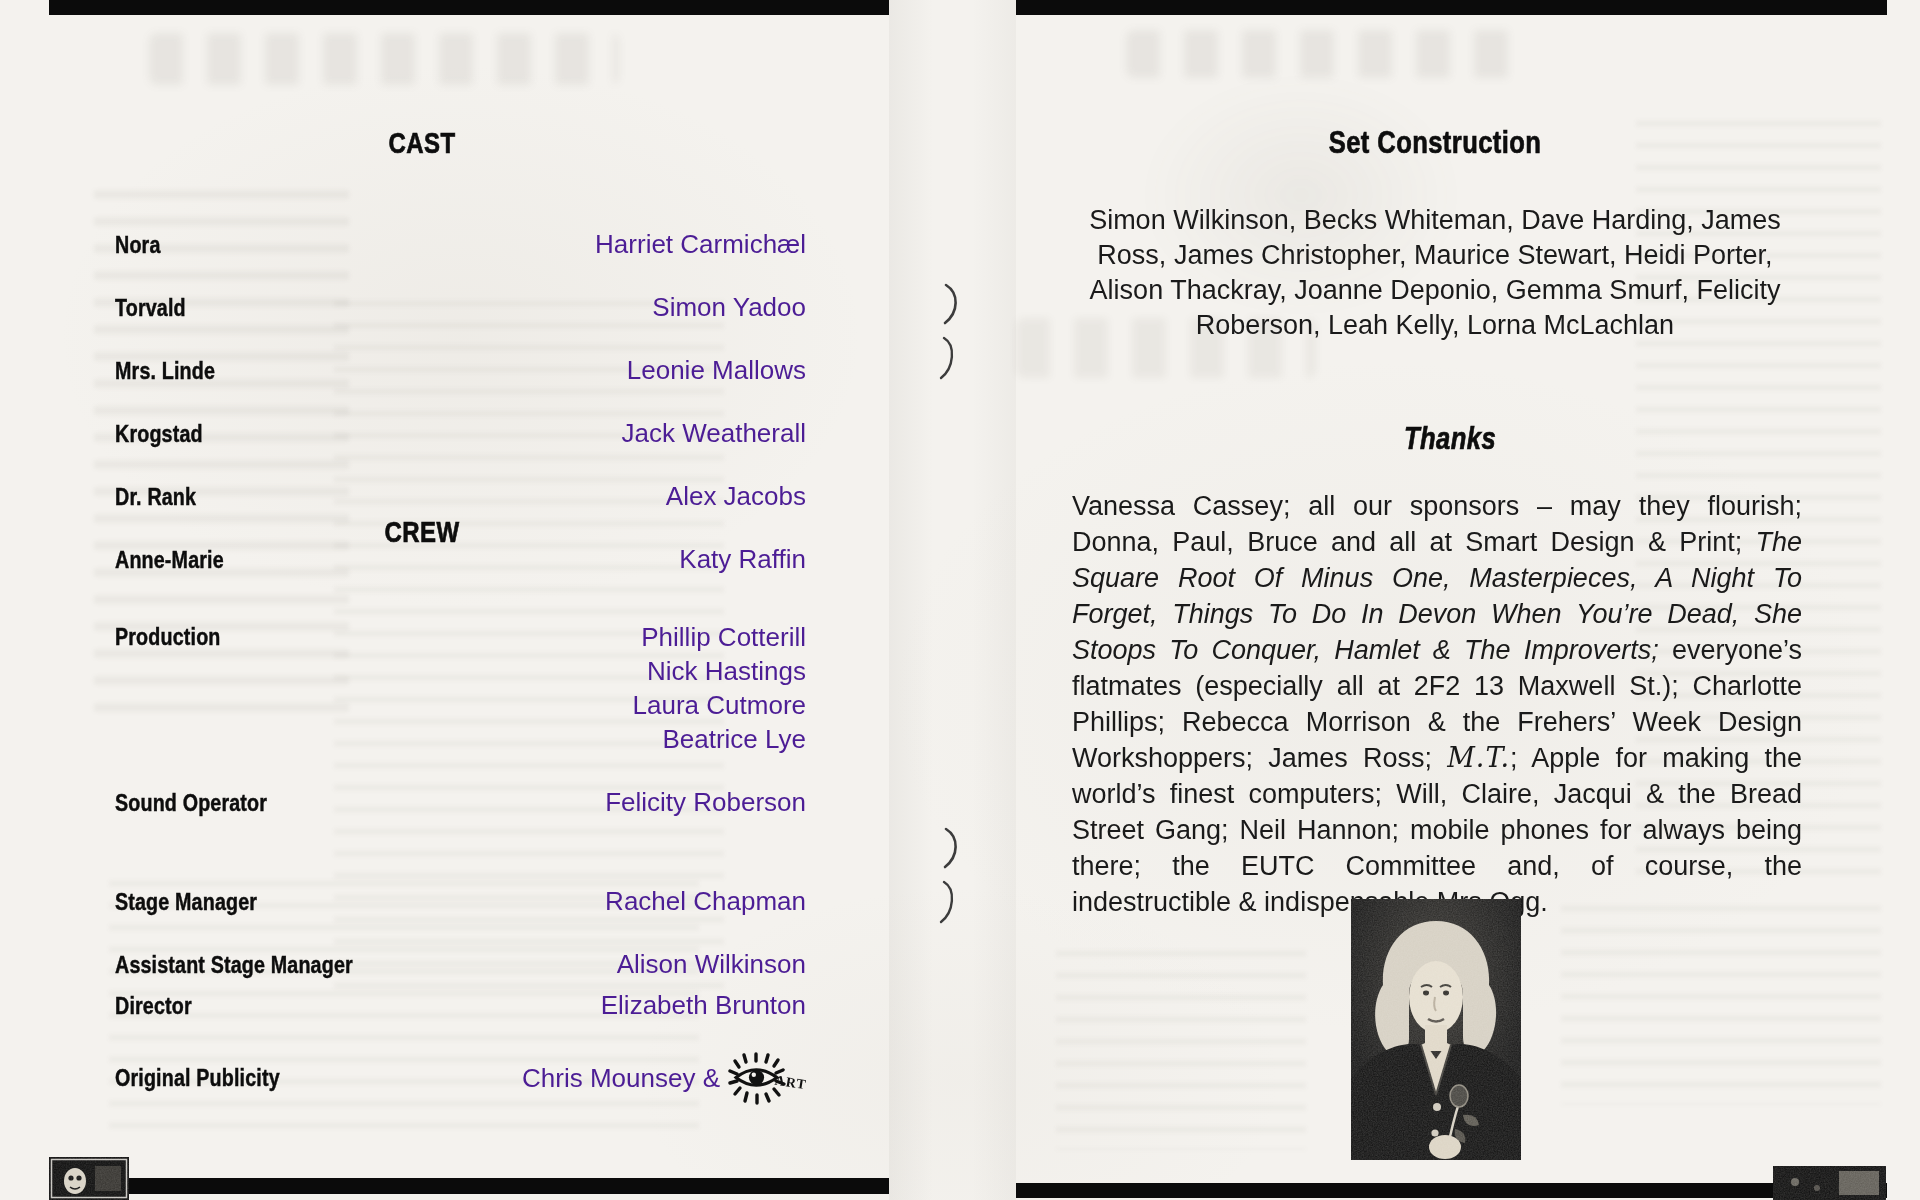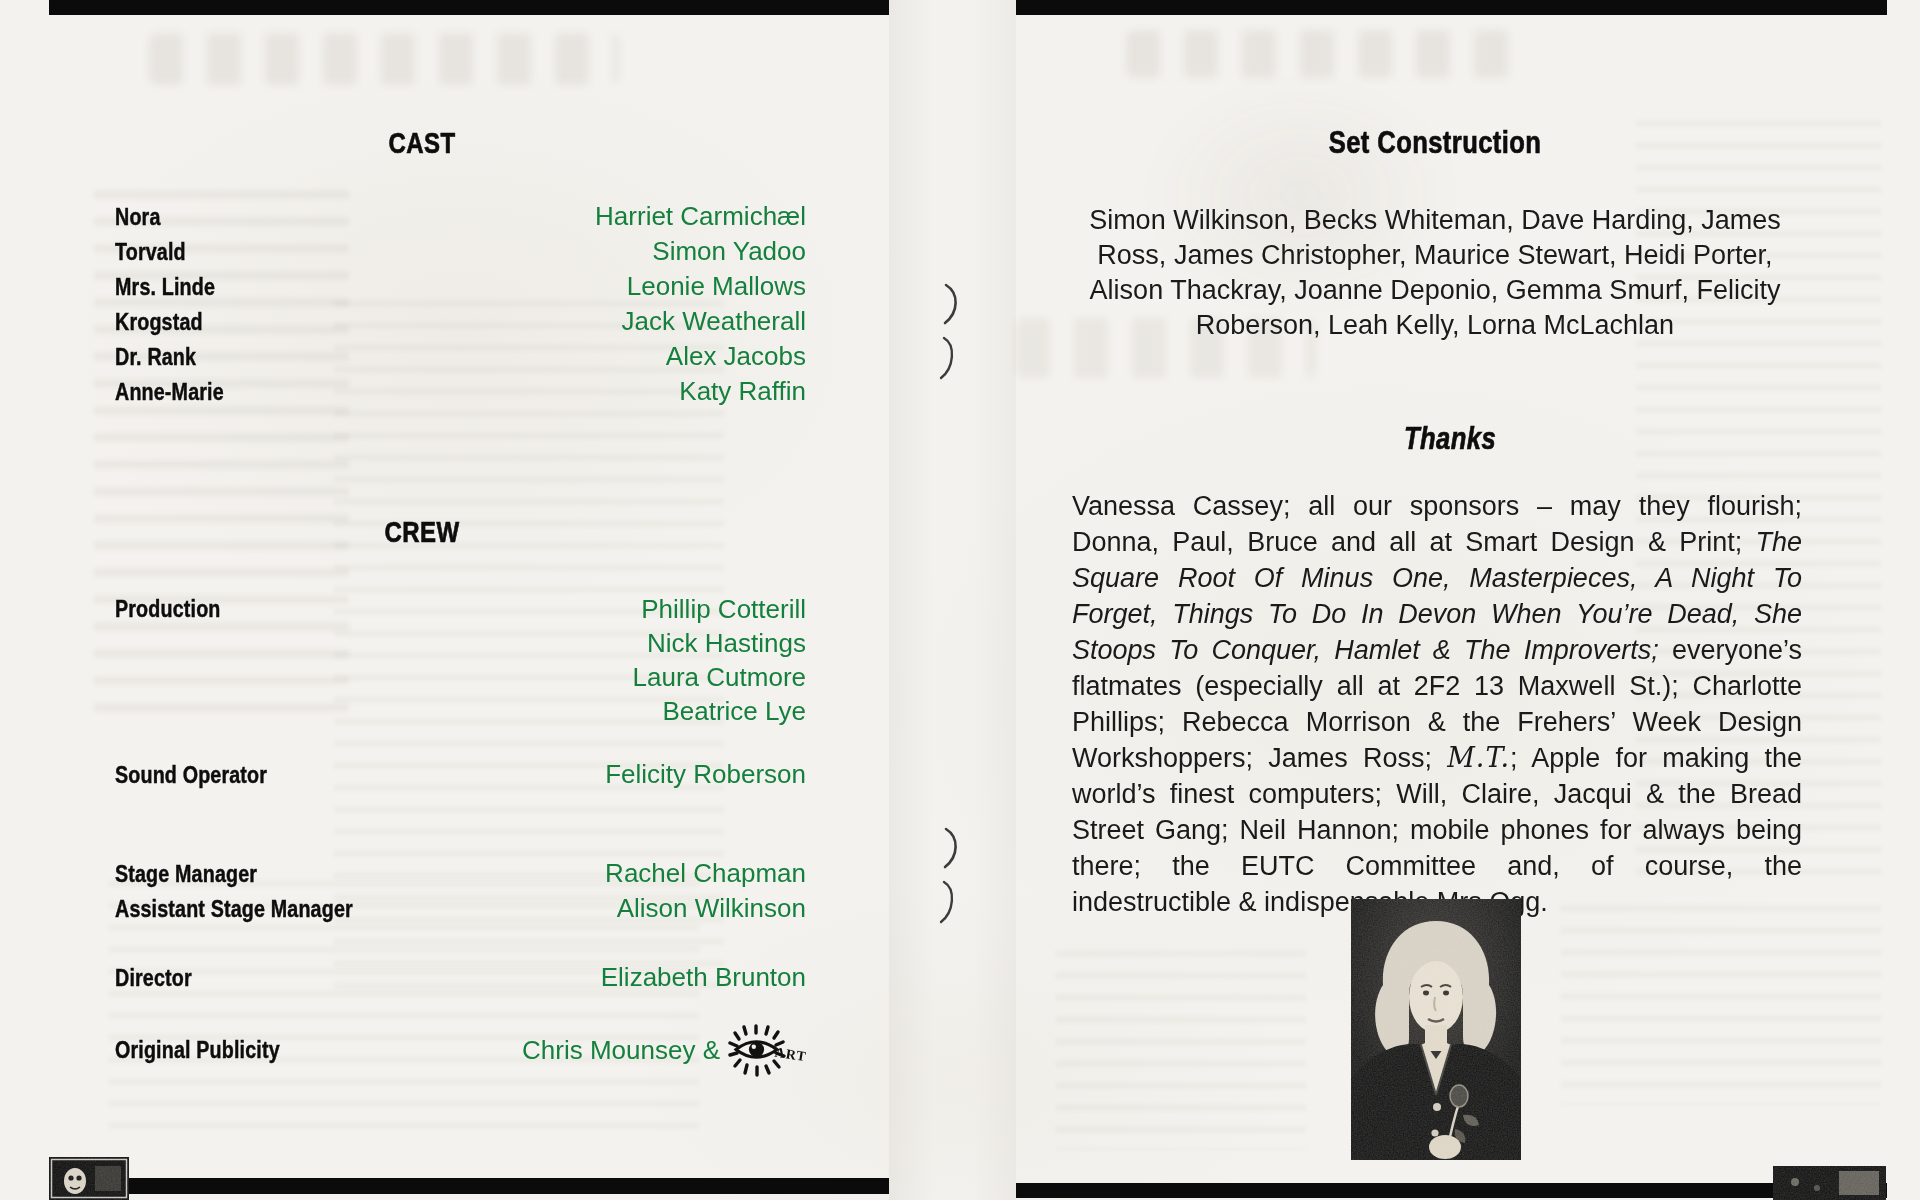--- a/index.html
+++ b/index.html
@@ -30,23 +30,23 @@
   .g-blob{background:radial-gradient(ellipse at center, rgba(112,107,94,.13), rgba(0,0,0,0) 70%);filter:blur(7px);}
 
   .heading{position:absolute;transform:translateX(-50%);white-space:nowrap;}
   .cond{display:inline-block;font-weight:700;transform:scaleX(.8);transform-origin:center;
         -webkit-text-stroke:.7px #0d0d0d;letter-spacing:.5px;color:#0d0d0d;}
   .cond-s{display:inline-block;font-weight:700;transform:scaleX(.82);transform-origin:left center;
         -webkit-text-stroke:.45px #0d0d0d;letter-spacing:.2px;color:#0d0d0d;}
   .h30{font-size:30px;} .h32{font-size:32px;}
 
   .list{position:absolute;}
-  .row{display:flex;justify-content:space-between;align-items:baseline;line-height:34px;}
+  .row{display:flex;justify-content:space-between;align-items:baseline;line-height:34px;margin-top:28px;}
   .role{font-size:24px;}
-  .name{font-size:26px;color:#15803d;text-align:right;}
+  .name{font-size:26px;color:#4c1d95;text-align:right;}
   .names-stack{text-align:right;}
   .names-stack .name{line-height:34px;}
 
   .para{position:absolute;font-size:27px;color:#1a1a1a;}
   .centered-lines div{text-align:center;line-height:35px;}
   #thanks-text{line-height:36px;text-align:justify;}
   .seg-italic{font-style:italic;}
   .seg-script{font-family:"DejaVu Serif",serif;font-style:italic;letter-spacing:1px;}
 
   .pubvalue{display:flex;align-items:center;}

